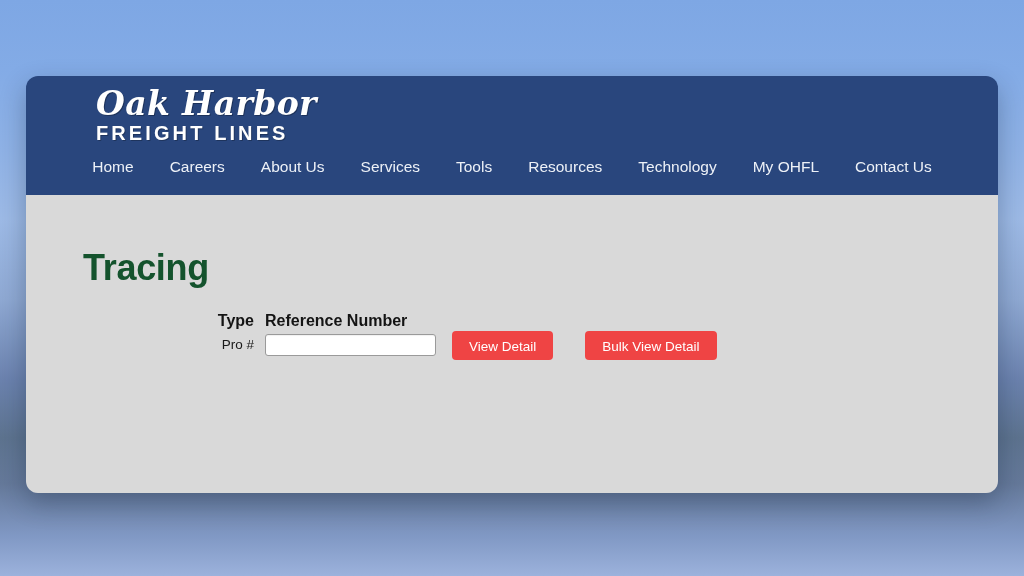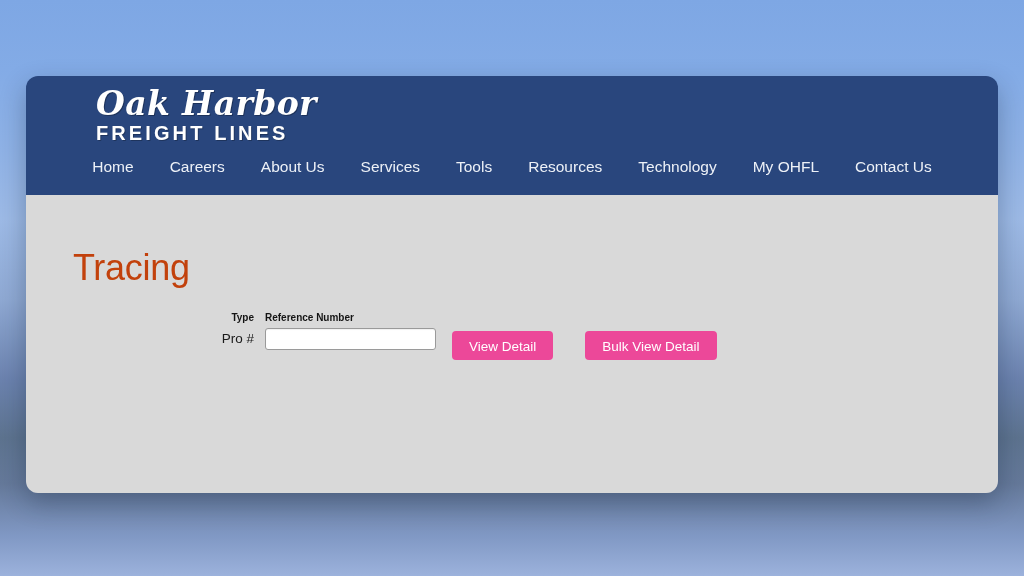--- a/index.html
+++ b/index.html
@@ -107,25 +107,25 @@
 
   
   .page-body {
     background: #D9D9D9;
     height: 298px;
     position: relative;
   }
 
   .page-title {
     position: absolute;
-    left: 47px;
+    left: 57px;
     top: 28px;
     font-size: 36px;
-    font-weight: normal;
-    color: #c2410c;
+    font-weight: bold;
+    color: #14532d;
     letter-spacing: -0.3px;
   }
 
   
   .trace-form {
     position: absolute;
     left: 181px;
     top: 118px;
     display: flex;
     align-items: flex-start;
@@ -133,21 +133,21 @@
 
   .field-type {
     width: 47px;
     text-align: right;
     margin-right: 11px;
   }
   .field-ref {
     margin-right: 16px;
   }
   .col-head {
-    font-size: 10px;
+    font-size: 16px;
     font-weight: bold;
     color: #141414;
     white-space: nowrap;
     line-height: 1;
     margin-bottom: 5px;
   }
   .type-value {
     font-size: 13.5px;
     color: #1A1A1A;
     white-space: nowrap;
@@ -166,21 +166,21 @@
     padding: 0 5px;
     outline: none;
     box-shadow: inset 0 1px 1px rgba(0,0,0,0.06);
   }
 
   .btn {
     height: 29px;
     box-sizing: border-box;
     border: none;
     border-radius: 4px;
-    background: #ec4899;
+    background: #ef4444;
     color: #FFFFFF;
     font-family: "Liberation Sans", sans-serif;
     font-size: 13.5px;
     padding: 8px 17px;
     cursor: pointer;
     white-space: nowrap;
     margin-top: 18px;
   }
   .btn + .btn { margin-left: 32px; }
 </style>

